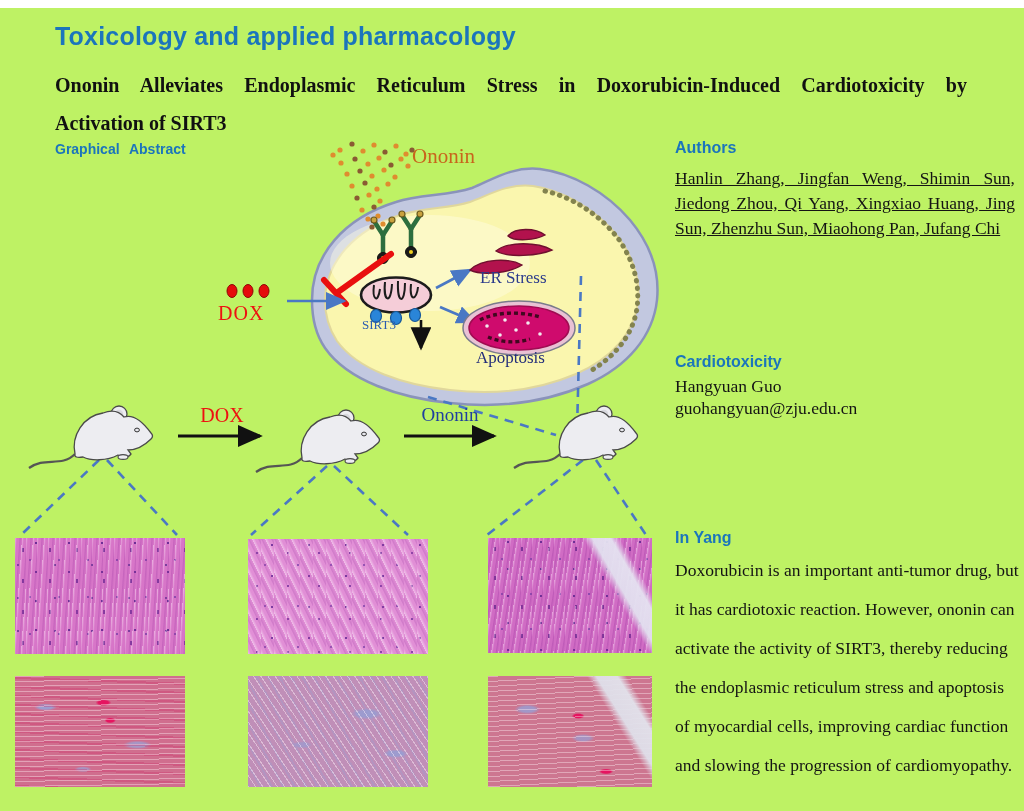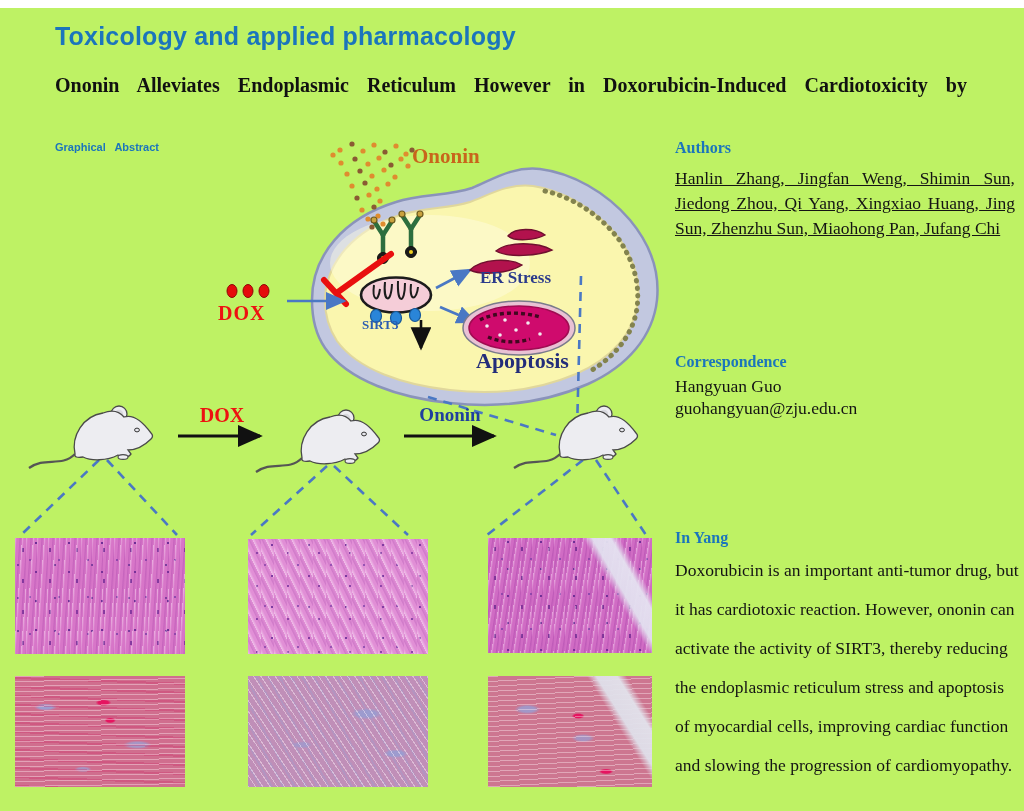--- a/index.html
+++ b/index.html
@@ -7,39 +7,39 @@
           font-family:"Liberation Serif", serif;margin-top:8px;}
   .abs{position:absolute;}
 
   
   .journal{left:55px;top:14px;width:700px;font-family:"Liberation Sans",sans-serif;
            font-weight:bold;font-size:25px;color:#1b75bc;letter-spacing:0.2px;}
   .title1{left:55px;top:66px;width:912px;font-weight:bold;font-size:20px;color:#111;
           text-align:justify;text-align-last:justify;}
   .title2{left:55px;top:104px;width:912px;font-weight:bold;font-size:20px;color:#111;}
   .seclabel{left:55px;top:133px;font-family:"Liberation Sans",sans-serif;font-weight:bold;
-            font-size:11px;color:#1b75bc;word-spacing:6px;}
-
-  .sideheading{font-family:Liberation Serif, serif;font-weight:bold;font-size:16px;color:#1b75bc;}
+            font-size:14px;color:#1b75bc;word-spacing:6px;}
+
+  .sideheading{font-family:Liberation Sans, sans-serif;font-weight:bold;font-size:16px;color:#1b75bc;}
   .sidebody{font-size:17.5px;color:#141414;line-height:25px;}
   .authors-h{left:675px;top:131px;width:340px;}
   .authors-t{left:675px;top:158px;width:340px;text-align:justify;text-align-last:left;text-decoration:underline;}
   .corr-h{left:675px;top:345px;width:340px;}
   .corr-name{left:675px;top:366px;width:340px;}
   .corr-mail{left:675px;top:388px;width:340px;}
   .brief-h{left:675px;top:521px;width:340px;}
   .brief-t{left:675px;top:543px;width:345px;line-height:39px;}
 
   
-  .dlabel{font-weight:bold;}
+  .dlabel{font-weight:normal;}
   .lab-ononin{left:412px;top:136px;font-size:21px;color:#c8651c;}
   .lab-dox{left:218px;top:294px;font-size:20px;color:#ee1111;letter-spacing:1px;}
   .lab-sirt3{left:362px;top:309px;font-size:13px;color:#2b5cb0;}
   .lab-er{left:480px;top:260px;font-size:17px;color:#2b3a8c;text-align:right;}
-  .lab-apop{left:476px;top:340px;font-size:22px;color:#232d7a;}
+  .lab-apop{left:476px;top:340px;font-size:17px;color:#232d7a;}
   .lab-arrow-dox{left:182px;top:396px;width:80px;text-align:center;font-size:20px;color:#ee1111;}
   .lab-arrow-ononin{left:406px;top:396px;width:88px;text-align:center;font-size:19px;color:#1f3f9e;}
 
   
   svg.mech{left:0;top:0;width:1024px;height:811px;z-index:1;}
   .panel{z-index:2;}
   .txt{z-index:3;}
 
   
   .he1{background-color:#d776c8;background-image:
@@ -258,41 +258,42 @@
                C71 40 62 44 55 44 L58 48 C54 53 47 52 45 49 C34 55 18 55 10 51 C4 52 1 51 2 48 Z" fill="#ededf1" stroke="#4a4a4a" stroke-width="1.3"></path>
       <ellipse cx="64" cy="24" rx="2.4" ry="1.9" fill="#e8e8ee" stroke="#333" stroke-width="1"></ellipse>
       <ellipse cx="50" cy="51" rx="5" ry="2.4" fill="#ededf1" stroke="#4a4a4a" stroke-width="1.1"></ellipse>
     </g>
 
     <line x1="178" y1="428" x2="260" y2="428" stroke="#111" stroke-width="2.8" marker-end="url(#mBlack)"></line>
     <line x1="404" y1="428" x2="494" y2="428" stroke="#111" stroke-width="2.8" marker-end="url(#mBlack)"></line>
   </svg>
 
   <div class="abs txt journal">Toxicology and applied pharmacology</div>
-  <div class="abs txt title1">Ononin Alleviates Endoplasmic Reticulum However in Doxorubicin-Induced Cardiotoxicity by</div>
+  <div class="abs txt title1">Ononin Alleviates Endoplasmic Reticulum Stress in Doxorubicin-Induced Cardiotoxicity by</div>
+  <div class="abs txt title2">Activation of SIRT3</div>
   <div class="abs txt seclabel">Graphical Abstract</div>
 
   <div class="abs txt dlabel lab-ononin">Ononin</div>
   <div class="abs txt dlabel lab-dox">DOX</div>
   <div class="abs txt dlabel lab-sirt3">SIRT3</div>
   <div class="abs txt dlabel lab-er">ER Stress</div>
   <div class="abs txt dlabel lab-apop">Apoptosis</div>
   <div class="abs txt dlabel lab-arrow-dox">DOX</div>
   <div class="abs txt dlabel lab-arrow-ononin">Ononin</div>
 
   <div class="abs panel he1" style="left:15px;top:530px;width:170px;height:116px;"></div>
   <div class="abs panel he2" style="left:248px;top:531px;width:180px;height:115px;"></div>
   <div class="abs panel he3" style="left:488px;top:530px;width:164px;height:115px;"></div>
   <div class="abs panel ma1" style="left:15px;top:668px;width:170px;height:111px;"></div>
   <div class="abs panel ma2" style="left:248px;top:668px;width:180px;height:111px;"></div>
   <div class="abs panel ma3" style="left:488px;top:668px;width:164px;height:111px;"></div>
 
   <div class="abs txt sideheading authors-h">Authors</div>
   <div class="abs txt sidebody authors-t">Hanlin Zhang, Jingfan Weng, Shimin Sun, Jiedong Zhou, Qi Yang, Xingxiao Huang, Jing Sun, Zhenzhu Sun, Miaohong Pan, Jufang Chi</div>
 
-  <div class="abs txt sideheading corr-h">Correspondence</div>
+  <div class="abs txt sideheading corr-h">Cardiotoxicity</div>
   <div class="abs txt sidebody corr-name">Hangyuan Guo</div>
   <div class="abs txt sidebody corr-mail">guohangyuan@zju.edu.cn</div>
 
   <div class="abs txt sideheading brief-h">In Yang</div>
   <div class="abs txt sidebody brief-t">Doxorubicin is an important anti-tumor drug, but it has cardiotoxic reaction. However, ononin can activate the activity of SIRT3, thereby reducing the endoplasmic reticulum stress and apoptosis of myocardial cells, improving cardiac function and slowing the progression of cardiomyopathy.</div>
 
 </div>
 
 </body></html>

